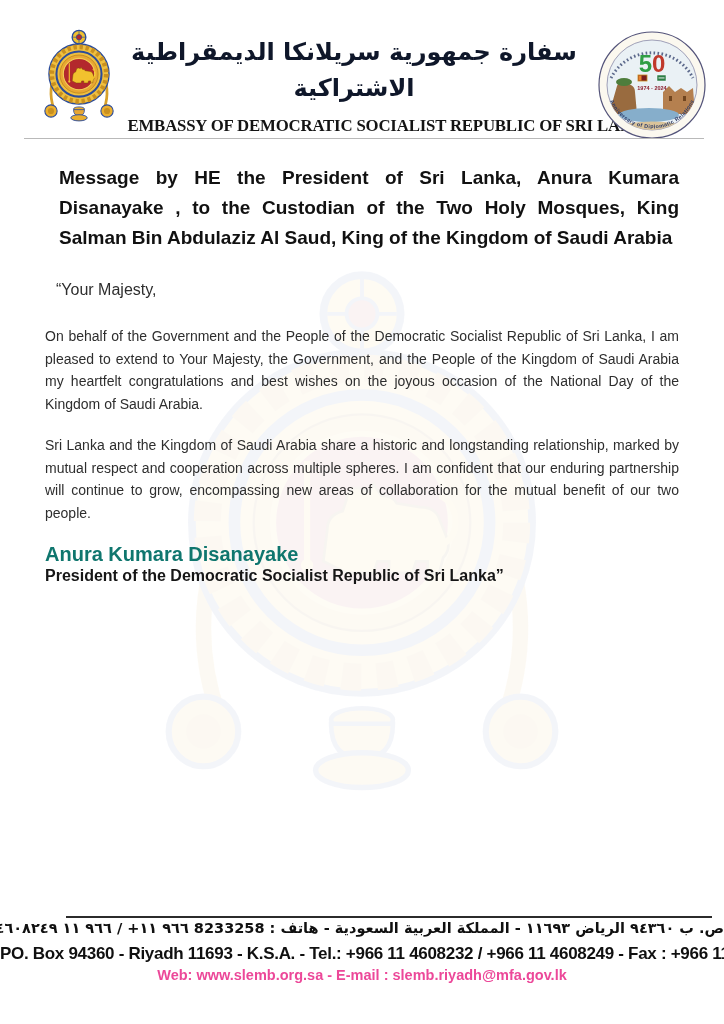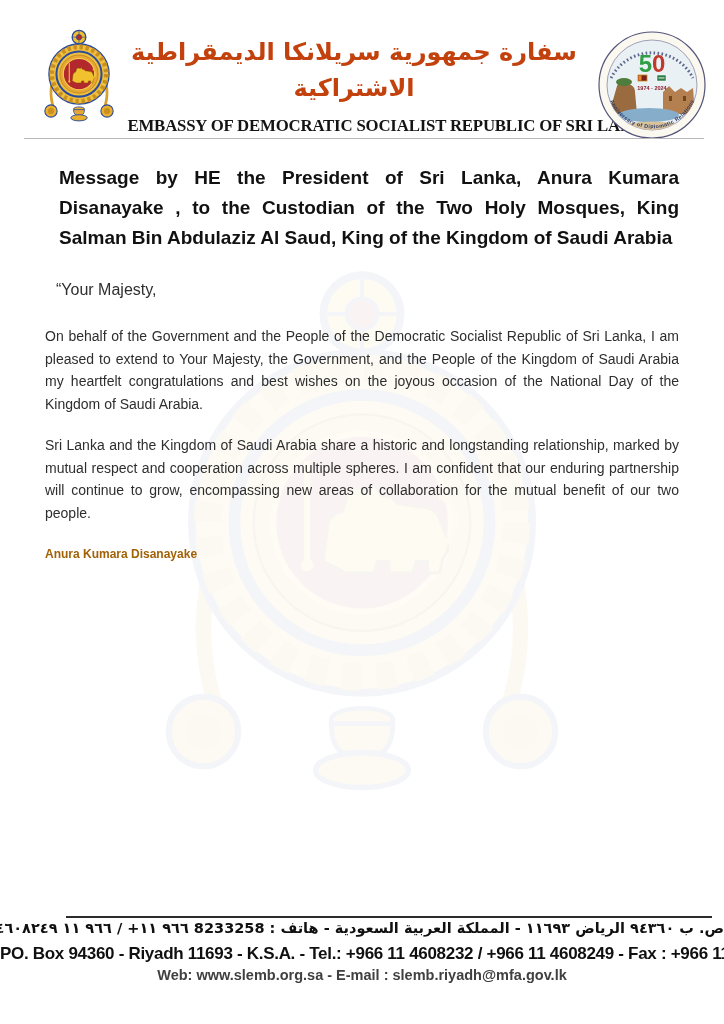--- a/index.html
+++ b/index.html
@@ -1,44 +1,44 @@
 <!DOCTYPE html>
 <html><head>
 <meta charset="utf-8">
 <style>
   html,body{margin:0;padding:0;background:#ffffff;}
   .page{position:relative;width:724px;height:1024px;background:#ffffff;overflow:hidden;
         font-family:"Liberation Sans",sans-serif;color:#1b1b1b;}
   
   .lh-emblem{position:absolute;left:38px;top:26px;width:82px;height:103px;}
   .lh-text{position:absolute;left:118px;right:134px;top:34px;text-align:center;}
-  .lh-ar{font-family:"DejaVu Sans",sans-serif;font-weight:bold;font-size:24px;line-height:36px;color:#c2410c;}
+  .lh-ar{font-family:"DejaVu Sans",sans-serif;font-weight:bold;font-size:24px;line-height:36px;color:#0f172a;}
   .lh-en{font-family:"Liberation Serif",serif;font-weight:bold;font-size:17.5px;letter-spacing:-0.2px;
          color:#141414;margin-top:9px;transform:scaleX(.96);transform-origin:center;white-space:nowrap;}
   .anniv-logo{position:absolute;right:17px;top:30px;width:110px;height:110px;}
   .hr1{position:absolute;left:24px;right:20px;top:138px;height:1px;background:#b9b9b9;}
   
   .watermark{position:absolute;left:130px;top:252px;width:464px;height:580px;opacity:.05;z-index:0;pointer-events:none;}
   .watermark svg{width:100%;height:100%;}
   
   .letter{position:absolute;left:45px;right:45px;top:163px;z-index:1;}
   .letter h1{font-size:19px;line-height:30px;font-weight:bold;color:#111;margin:0 0 26px 14px;text-align:justify;}
   .sal{font-size:16px;line-height:22px;color:#2e2e2e;margin:0 0 24px 11px;}
   .para{font-size:14px;line-height:22.5px;color:#2e2e2e;margin:0 0 19px 0;text-align:justify;}
-  .sig-name{font-size:12px;line-height:22px;font-weight:bold;color:#a16207;margin:5px 0 0 0;}
+  .sig-name{font-size:20px;line-height:22px;font-weight:bold;color:#0f766e;margin:5px 0 0 0;}
   .sig-title{font-size:16px;line-height:22px;font-weight:bold;color:#161616;margin:0;}
   
   .f-rule{position:absolute;left:66px;right:12px;top:916px;height:2px;background:#2b2b2b;}
   .f-ar{position:absolute;left:0;right:0;top:920px;text-align:center;white-space:nowrap;
         font-family:"DejaVu Sans",sans-serif;font-weight:bold;font-size:14.5px;color:#101010;}
   .f-ar .num{unicode-bidi:isolate;}
   .f-en{position:absolute;left:0;right:0;top:944px;text-align:center;white-space:nowrap;
         font-weight:bold;font-size:17px;letter-spacing:-0.3px;color:#101010;}
   .f-web{position:absolute;left:0;right:0;top:967px;text-align:center;white-space:nowrap;
-         font-weight:600;font-size:14.5px;color:#404040;}
+         font-weight:600;font-size:14.5px;color:#ec4899;}
   .defs-holder{position:absolute;width:0;height:0;overflow:hidden;}
 </style>
 </head>
 <body>
 
 <svg class="defs-holder" aria-hidden="true">
   <defs>
     <symbol id="sl-emblem" viewBox="0 0 120 150">
 
       <circle cx="60" cy="16" r="10" fill="#F2C12E" stroke="#2B4C9B" stroke-width="2"></circle>
@@ -129,20 +129,21 @@
         <use href="#sl-emblem"></use>
       </svg>
   </div>
 
   <main class="letter">
     <h1>Message by HE the President of Sri Lanka, Anura Kumara Disanayake , to the Custodian of the Two Holy Mosques, King Salman Bin Abdulaziz Al Saud, King of the Kingdom of Saudi Arabia</h1>
     <p class="sal">“Your Majesty,</p>
     <p class="para">On behalf of the Government and the People of the Democratic Socialist Republic of Sri Lanka, I am pleased to extend to Your Majesty, the Government, and the People of the Kingdom of Saudi Arabia my heartfelt congratulations and best wishes on the joyous occasion of the National Day of the Kingdom of Saudi Arabia.</p>
     <p class="para">Sri Lanka and the Kingdom of Saudi Arabia share a historic and longstanding relationship, marked by mutual respect and cooperation across multiple spheres. I am confident that our enduring partnership will continue to grow, encompassing new areas of collaboration for the mutual benefit of our two people.</p>
     <p class="sig-name">Anura Kumara Disanayake</p>
+    <p class="sig-title">President of the Democratic Socialist Republic of Sri Lanka”</p>
   </main>
 
   <footer>
     <div class="f-rule"></div>
     <div class="f-ar" dir="rtl" lang="ar">
       <span>ص. ب ٩٤٣٦٠ الرياض ١١٦٩٣ - المملكة العربية السعودية - هاتف :</span>
       <span class="num" dir="ltr">+٩٦٦ ١١ 8233258</span>
       <span>/</span>
       <span class="num" dir="ltr">+٩٦٦ ١١ ٤٦٠٨٢٤٩</span>
       

